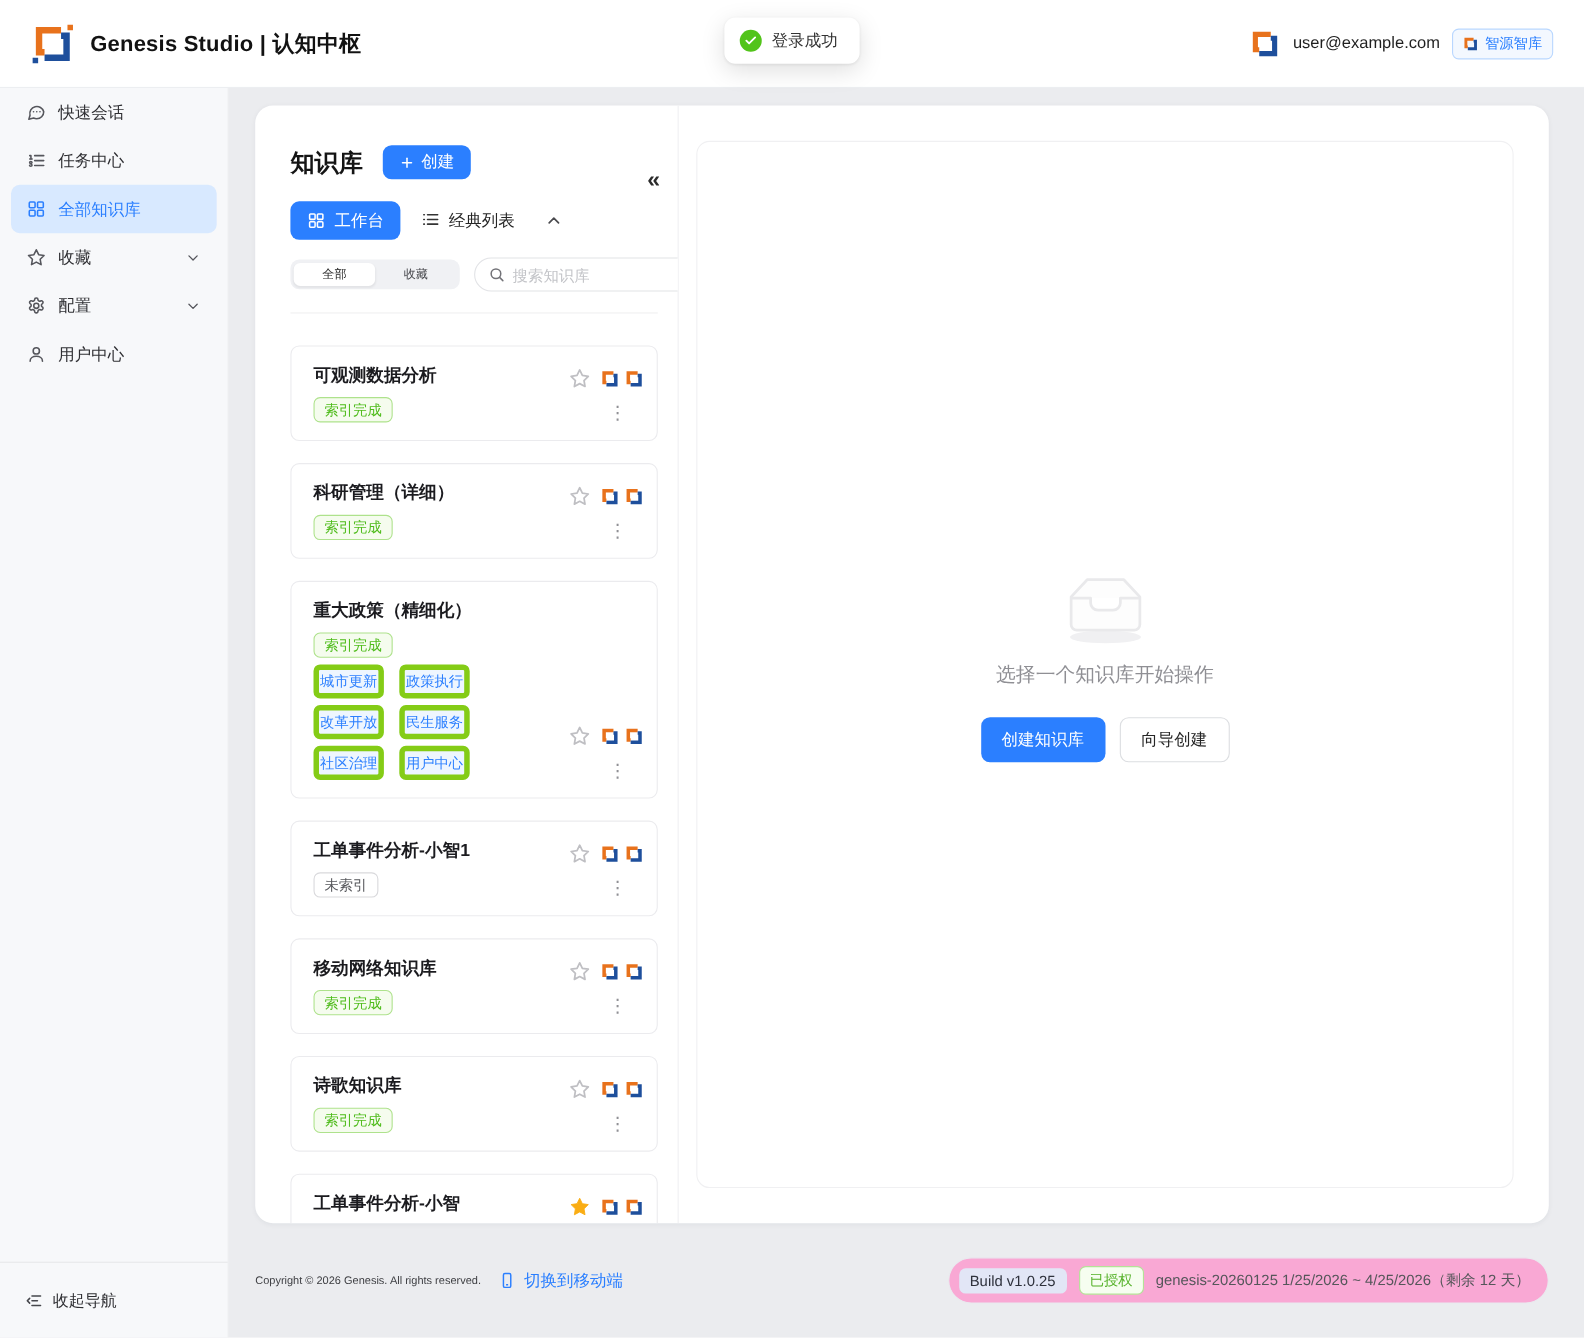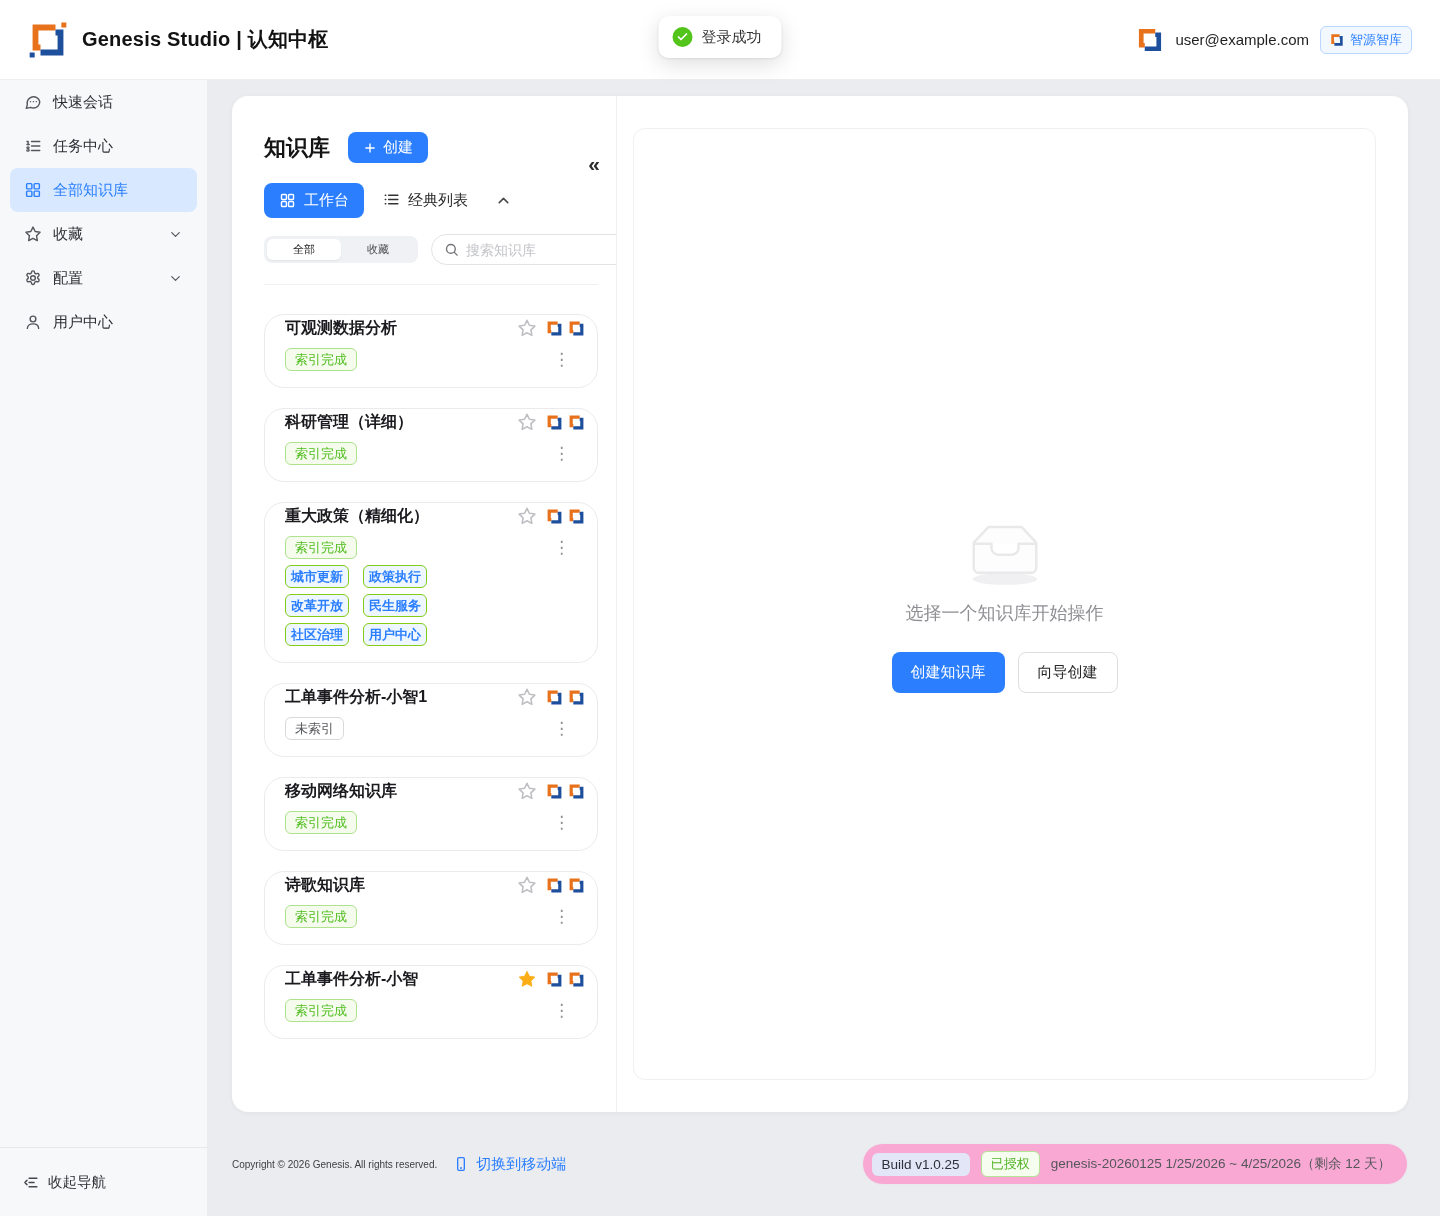--- a/index.html
+++ b/index.html
@@ -102,34 +102,34 @@
   .search-box input {
     border:none; outline:none; font-size:14px; color:#333; width:150px; background:transparent; font-family:inherit;
   }
   .search-box input::placeholder { color:#c3c4c8; }
   .search-icon { color:#737378; display:inline-flex; }
 
   .list-divider { margin-top:19px; border-top:1px solid #f0f0f1; }
 
   .card-list { margin-top:29px; display:flex; flex-direction:column; gap:20px; }
   .kb-card {
-    border:1px solid #ebebee; border-radius:20px; background:#fff;
-    padding:3px 12px 16px 20px; display:flex; cursor:pointer;
+    border:1px solid #ebebee; border-radius:8px; background:#fff;
+    padding:16px 12px 16px 20px; display:flex; cursor:pointer;align-items:flex-end;
   }
   .kb-main { flex:1; min-width:0; }
   .kb-card-title { font-size:16px; font-weight:700; color:#1b1b1f; }
   .status-tag {
     display:inline-block; margin-top:9px; font-size:13px; border-radius:6px; padding:2px 9px; line-height:17px;
   }
   .status-success { color:#4fbc1c; border:1px solid #aee28c; background:#f5fcee; }
   .status-default { color:#55565a; border:1px solid #d9d9dc; background:#fff; }
   .kb-tags { margin-top:6px; display:grid; grid-template-columns:64px 64px; column-gap:14px; row-gap:6px; }
   .blue-tag {
-    font-size:13px; color:#2b7fff; border:1px solid #84cc16; background:#eef6ff;
-    border-radius:6px; text-align:center; padding:2px 0; line-height:17px; white-space:nowrap;font-weight:bold;
+    font-size:13px; color:#2b7fff; border:5px solid #84cc16; background:#eef6ff;
+    border-radius:6px; text-align:center; padding:2px 0; line-height:17px; white-space:nowrap;
   }
   .kb-actions { width:72px; flex:0 0 auto; display:flex; flex-direction:column; align-items:flex-end; }
   .act-row { display:flex; align-items:center; }
   .star-icon { width:20px; height:20px; display:inline-flex; color:#bfbfc3; margin-right:9px; cursor:pointer; }
   .star-icon.filled { color:#faad14; }
   .mini-logo { display:inline-flex; cursor:pointer; }
   .mini-logo + .mini-logo { margin-left:5px; }
   .kebab { margin-top:13px; margin-right:15px; color:#909095; font-size:17px; line-height:17px; cursor:pointer; }
 
   

